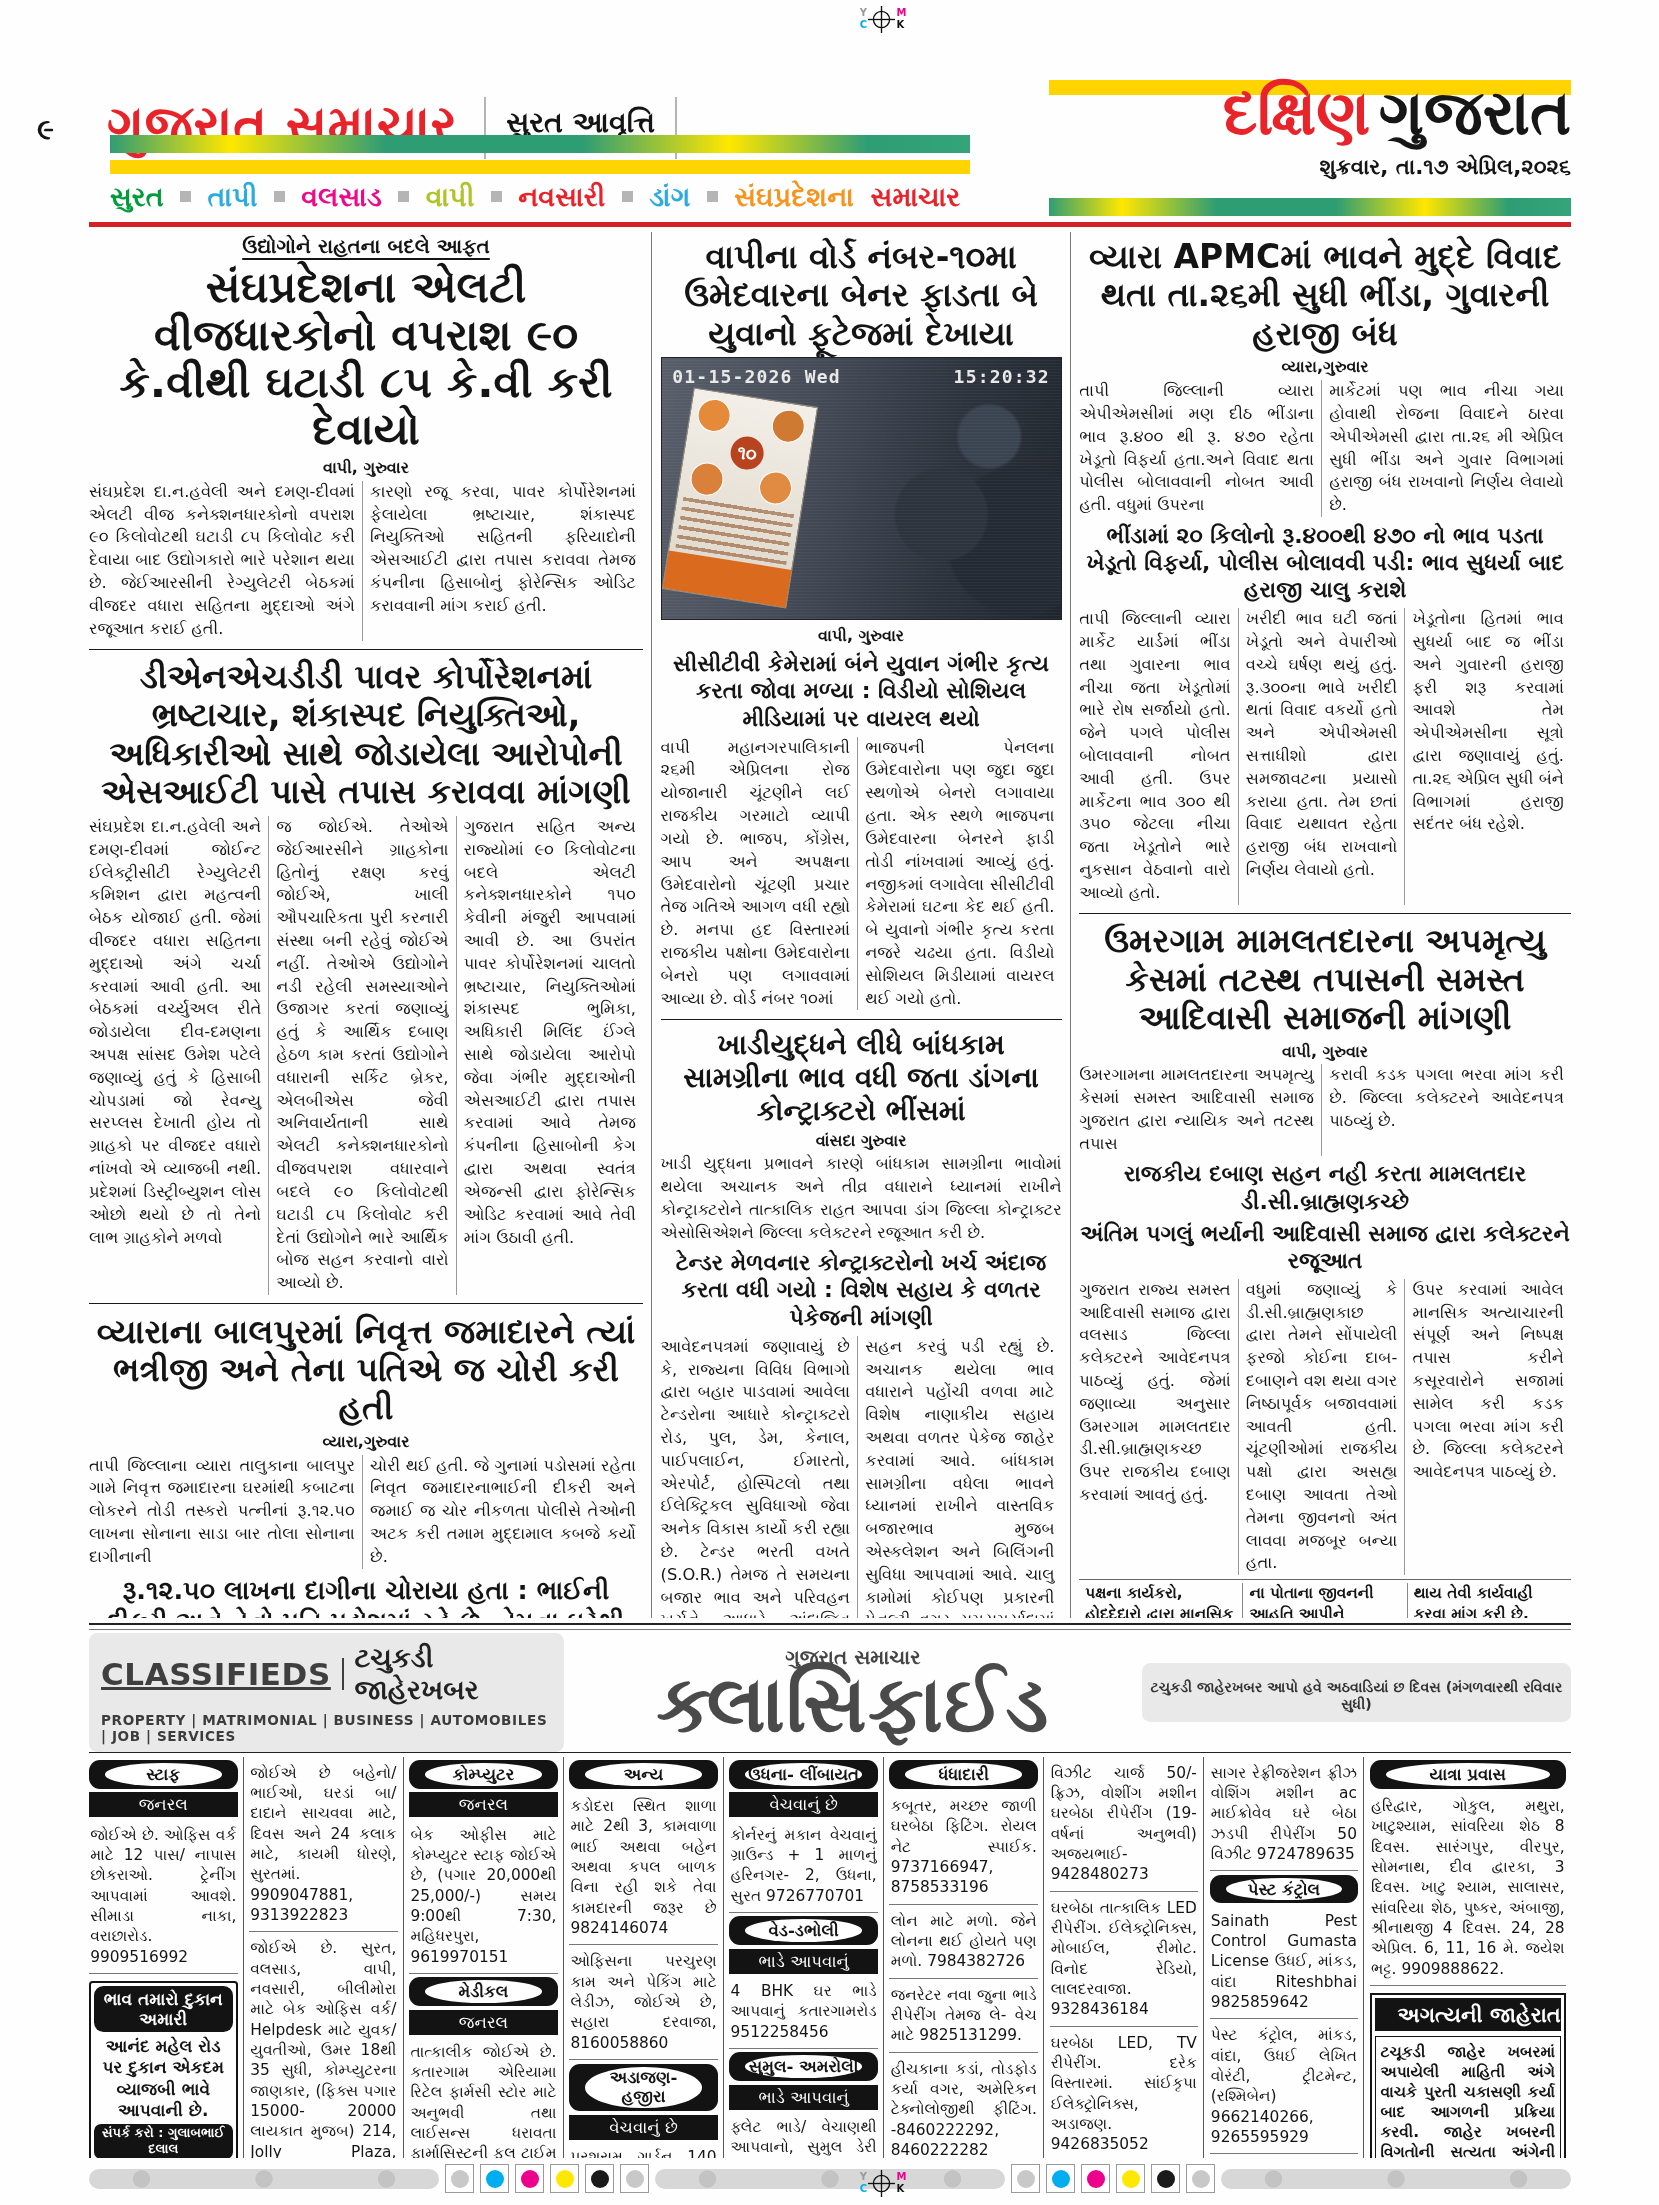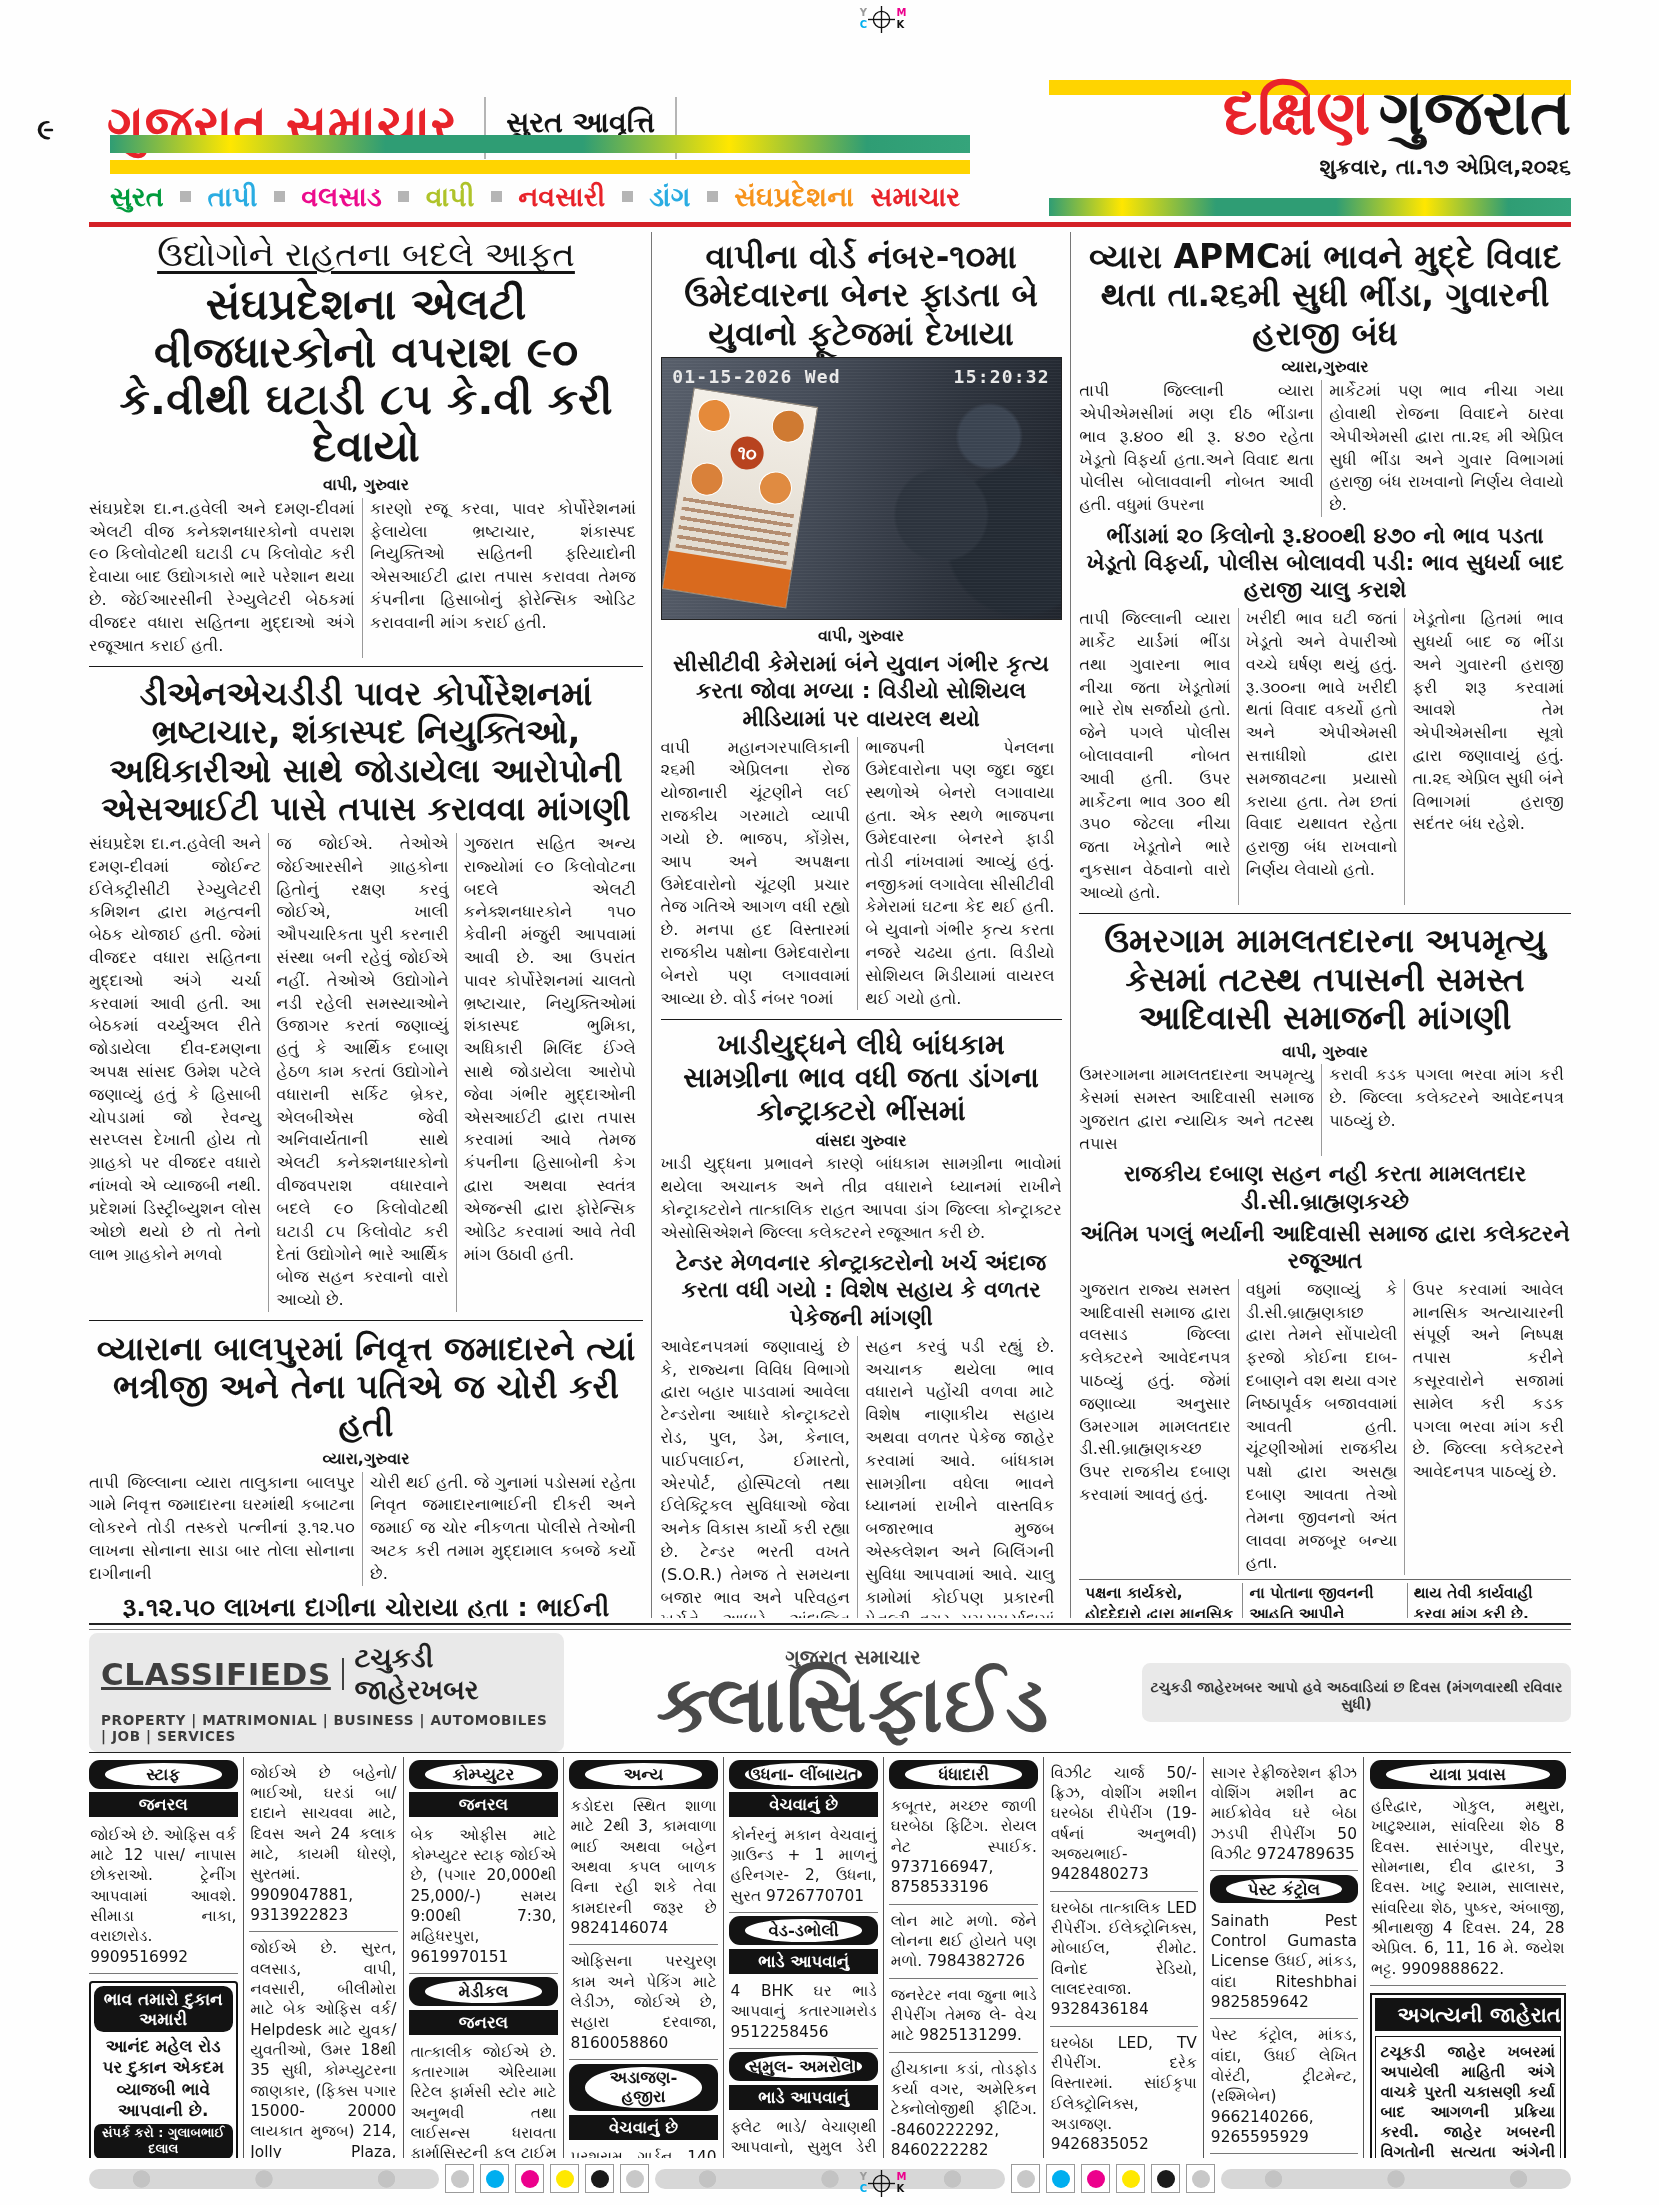--- a/index.html
+++ b/index.html
@@ -34,21 +34,21 @@
   .nv{font-size:27px;font-weight:900;}
   .nsep{width:10.7px;height:10.7px;background:#b5b5b5;}
   .ni0{color:#009b3c;} .ni1{color:#2aace2;} .ni2{color:#ec0b8c;} .ni3{color:#afc32a;}
   .ni4{color:#e8232a;} .ni5{color:#2aace2;} .ni6{color:#f7941d;} .ni7{color:#e8232a;}
   #redrule{left:89px;top:222px;width:1482px;height:5.3px;background:#d42127;}
   
   #main{left:89px;top:232px;width:1482px;height:1386px;display:flex;overflow:hidden;}
   .colL{width:554px;padding-right:8.3px;}
   .colM{width:401px;padding:0 8.3px;border-left:1.2px solid #777;border-right:1.2px solid #777;}
   .colR{flex:1;padding-left:8.3px;}
-  .kicker{font-size:34px;font-weight:400;text-align:center;text-decoration:underline;text-underline-offset:4.7px;margin:2.4px 0 6px;}
+  .kicker{font-size:20px;font-weight:700;text-align:center;text-decoration:underline;text-underline-offset:4.7px;margin:2.4px 0 6px;}
   .hl-xl{font-size:43px;line-height:1.1;font-weight:900;text-align:center;margin:1.2px 0 4.7px;}
   .hl-l{font-size:33px;line-height:1.16;font-weight:900;text-align:center;margin:6px 0 4.7px;}
   .hl-m{font-size:28px;line-height:1.18;font-weight:900;text-align:center;margin:4.7px 0 3.6px;}
   .dl{font-size:16px;font-weight:800;text-align:center;margin:0 0 3.6px;}
   .sub{font-size:25.5px;font-weight:900;text-align:center;line-height:1.22;margin:6px 0;}
   .sub2{font-size:22px;font-weight:900;text-align:center;line-height:1.24;margin:4.7px 0;}
   .cols{display:flex;}
   .c{flex:1;padding:0 7.1px;border-left:1.2px solid #999;}
   .c:first-child{border-left:none;padding-left:0;}
   .bd{font-size:16.3px;line-height:1.4;text-align:justify;margin:0;}
@@ -93,21 +93,21 @@
   .cb-right{width:415px;text-align:center;background:#e9e9e9;border-radius:8.3px;padding:9.5px 7.1px;}
   .cb-call{font-size:32px;font-weight:900;color:#3f3f3f;}
   .cb-note{font-size:14.2px;font-weight:800;color:#333;margin-top:6px;}
   
   #clgrid{left:89px;top:1752px;width:1482px;height:401px;display:flex;overflow:hidden;border-top:1.2px solid #222;padding-top:3.6px;}
   .clcol{flex:1;border-left:1.2px solid #555;padding:0 5.3px;overflow:hidden;}
   .clcol:first-child{border-left:none;padding-left:0;}
   .clcol.wide{flex:1.32;}
   .oh{background:#131313;border-radius:11px;padding:3px 16px;margin:3.6px 0 1.2px;}
   .ov{background:#fff;border-radius:50%;text-align:center;font-weight:900;font-size:16.6px;padding:1.8px 0;}
-  .bh{background:#131313;color:#fff;text-align:center;font-weight:700;font-size:16.6px;padding:3px 12px;margin:3.6px 0 1.2px;}
+  .bh{background:#131313;color:#fff;text-align:center;font-weight:400;font-size:16.6px;padding:3px 12px;margin:3.6px 0 1.2px;}
   .ad{font-size:15.4px;line-height:1.32;text-align:justify;padding:6px 1.2px;border-bottom:1.2px solid #777;}
   .ad:last-child{border-bottom:none;}
   .shop{border:2.4px solid #131313;margin:7.1px 0;border-radius:3.6px;}
   .s1{background:#131313;color:#fff;font-size:17px;font-weight:900;text-align:center;padding:3px 2.4px;border-radius:9.5px;margin:3px;}
   .s2{font-size:17px;font-weight:900;text-align:center;padding:1.2px 3.6px;line-height:1.25;}
   .s3{background:#131313;color:#fff;font-size:13px;font-weight:800;text-align:center;border-radius:7.1px;margin:1.2px 3px;padding:1.8px;}
   .imp{border:2.4px solid #131313;padding:3px;margin-top:7.1px;}
   .ih{background:#131313;color:#fff;font-size:21px;font-weight:900;text-align:right;padding:4.7px 0;}
   .ib{border:1.8px solid #131313;margin-top:4.7px;padding:4.7px;font-size:15.4px;font-weight:800;text-align:justify;line-height:1.3;}
   

